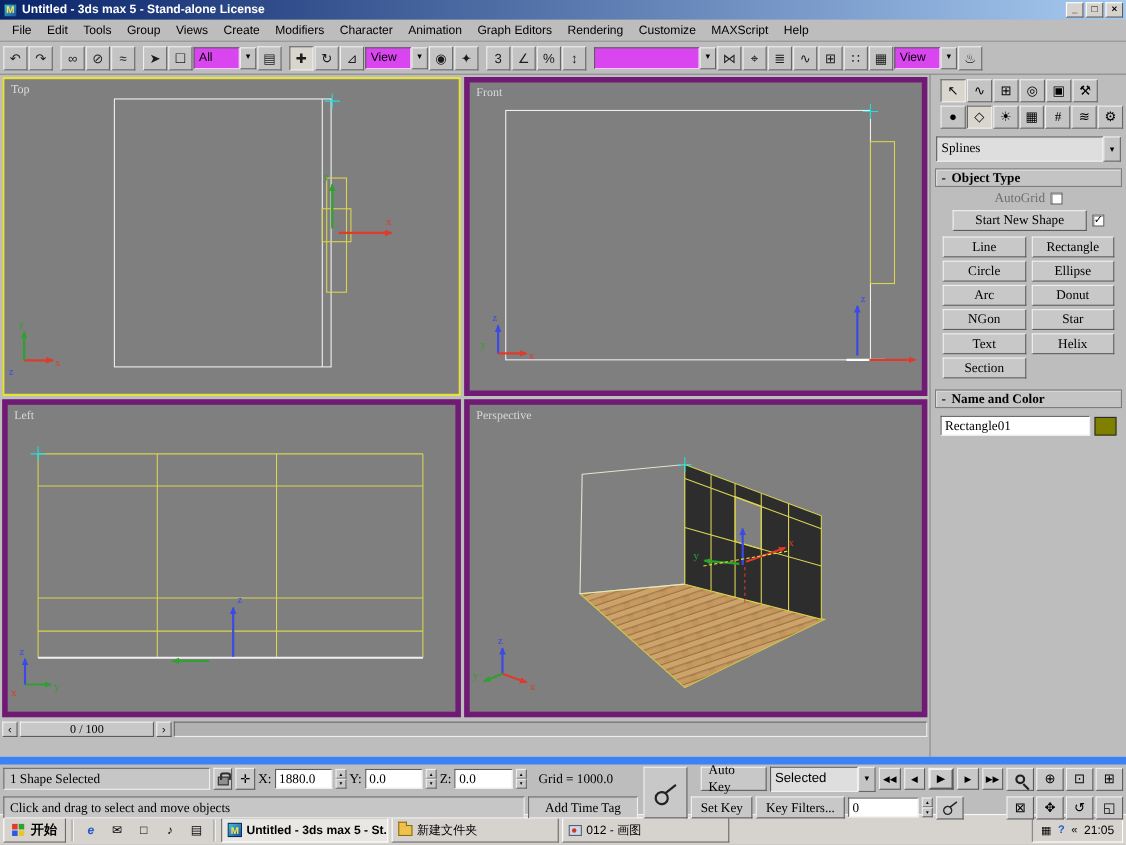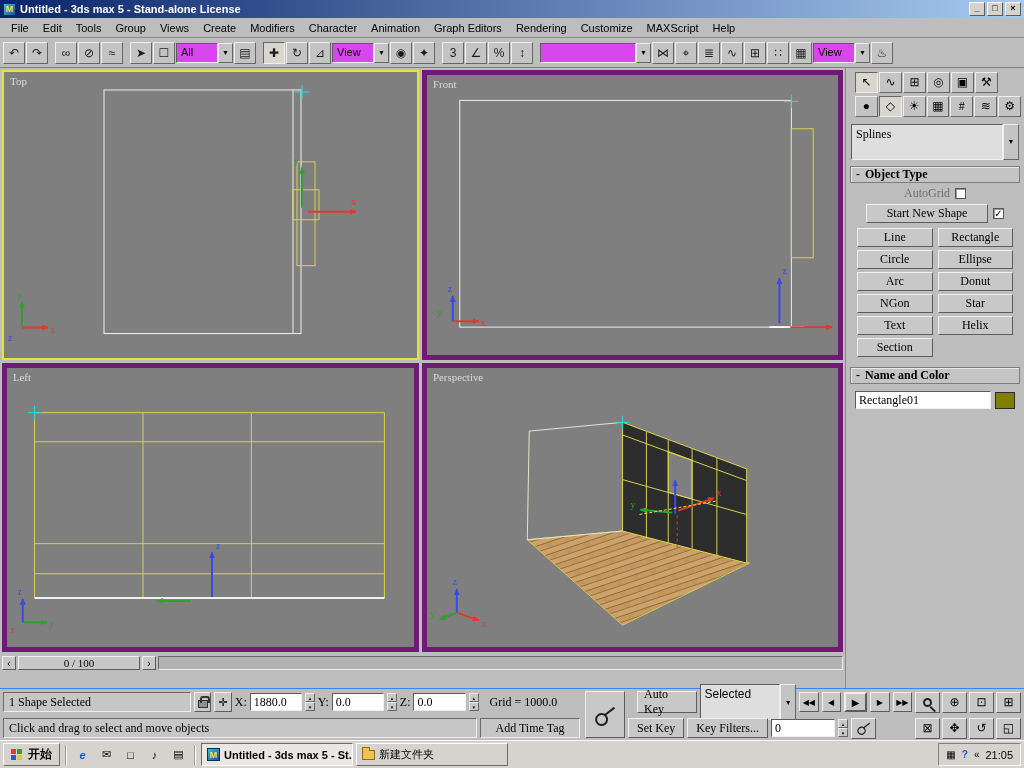--- a/index.html
+++ b/index.html
@@ -47,37 +47,37 @@
 .timeline{height:18px;display:flex;align-items:center;gap:2px;padding:0 2px}
 .tl-arrow{width:14px;height:14px;font-size:10px}
 .tl-thumb{width:122px;height:14px;font:11px "Liberation Serif",serif}
 .tl-track{flex:1;height:14px;background:#b2b2b2;border:1px solid;border-color:#6a6a6a #eee #eee #6a6a6a}
 .vp-spacer{height:16px}
 
 .cmd{width:179px;background:#bdbdbd;border-left:1px solid #8a8a8a;padding:2px 3px;font-family:"Liberation Serif",serif}
 .cmd-tabs{display:flex;gap:1px;padding:2px 0 1px 6px}
 .ctab{width:23px;height:21px;display:flex;align-items:center;justify-content:center;font-size:12px;background:#c4c4c4;border:1px solid;border-color:#eee #666 #666 #eee}
 .ctab.active{border-color:#666 #eee #eee #666;background:#d9d6cd}
-.combo{display:flex;height:36px;margin:6px 2px 2px}
+.combo{display:flex;height:23px;margin:6px 2px 2px}
 .combo .val{flex:1;background:#dedede;border:1px solid;border-color:#5c5c5c #f0f0f0 #f0f0f0 #5c5c5c;padding:2px 4px;font-size:12px}
 .combo .arw{width:16px;background:#c4c4c4;border:1px solid;border-color:#eee #666 #666 #eee;font-size:7px;display:flex;align-items:center;justify-content:center}
 .rollout-header{height:17px;display:flex;align-items:center;margin:6px 1px 3px;background:#c4c4c4;border:1px solid #7d7d7d;box-shadow:inset 1px 1px 0 #e9e9e9;font:bold 12px "Liberation Serif",serif}
 .rh-minus{width:14px;text-align:center}
 .rh-title{flex:1;padding-right:10px}
 .ot-row{display:flex;align-items:center;justify-content:center;gap:5px;margin:3px 0;font-size:12px}
 .dimlabel{color:#6e6e6e}
 .checkbox{width:11px;height:11px;background:#fff;border:1px solid #555;box-shadow:inset 1px 1px 0 #9a9a9a;font:10px/10px "Liberation Sans",sans-serif;text-align:center}
 .btn-grid{display:grid;grid-template-columns:1fr 1fr;gap:3px 5px;padding:2px 8px 4px}
 .cmd-btn{height:19px;display:flex;align-items:center;justify-content:center;font-size:12px;background:#c8c8c8;border:1px solid;border-color:#efefef #5c5c5c #5c5c5c #efefef}
 .snsbtn{width:122px}
 .nc-row{display:flex;gap:4px;padding:4px 6px;align-items:center}
 .nc-input{flex:1;height:18px;background:#fff;border:1px solid;border-color:#5c5c5c #f0f0f0 #f0f0f0 #5c5c5c;font-size:12px;padding:1px 3px}
 .nc-swatch{width:20px;height:17px;border:1px solid #2d2d2d;background:#808000}
 
-.statusbar{position:relative;height:52px;background:#bdbdbd;border-top:1px solid #3b82f6}
+.statusbar{position:relative;height:52px;background:#bdbdbd;border-top:7px solid #3b82f6}
 .srow{height:26px;display:flex;align-items:center;padding:0 3px;gap:3px}
 .sbox{height:20px;background:#c6c6c6;border:1px solid;border-color:#6a6a6a #eee #eee #6a6a6a;display:flex;align-items:center;padding:0 5px;font:12px "Liberation Serif",serif}
 .status{width:194px}
 .prompt{width:474px}
 .timetag{width:100px;justify-content:center}
 .sicon{width:18px;height:20px;font-size:11px}
 .slabel{font:12px "Liberation Serif",serif}
 .sfield{height:18px;width:54px;background:#fff;border:1px solid;border-color:#5c5c5c #f0f0f0 #f0f0f0 #5c5c5c;font:12px "Liberation Serif",serif;display:flex;align-items:center;padding:0 3px}
 .spin{width:10px;height:18px;display:flex;flex-direction:column}
 .spin i{flex:1;font:5px/4px "Liberation Sans",sans-serif;font-style:normal;background:#c8c8c8;border:1px solid;border-color:#eee #666 #666 #eee;display:flex;align-items:center;justify-content:center}
@@ -479,20 +479,24 @@
     <span class="qlbtn c">▤</span>
     <span class="qsep"></span>
     <span class="taskbtn rzw active">
       <span class="ico-app" style="flex:none">M</span>
       <span>Untitled - 3ds max 5 - St...</span>
     </span>
     <span class="taskbtn rzw">
       <i class="ico-folder"></i>
       <span>新建文件夹</span>
     </span>
+    <span class="taskbtn rzw">
+      <i class="ico-paint"></i>
+      <span>012 - 画图</span>
+    </span>
     <span class="tray">
       <span class="trayico">▦</span>
       <span class="trayico helpico">?</span>
       <span class="trayico">«</span>
       <span>21:05</span>
     </span>
   </div>
 
 </div>
 

